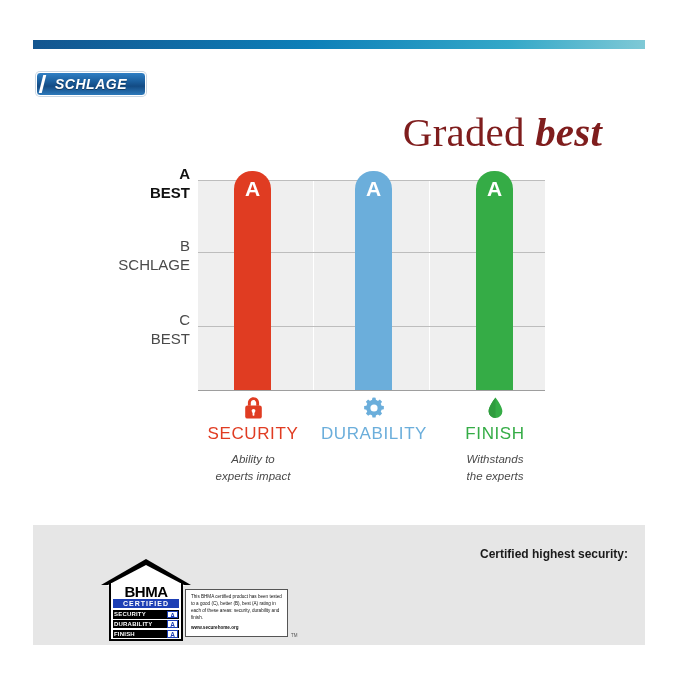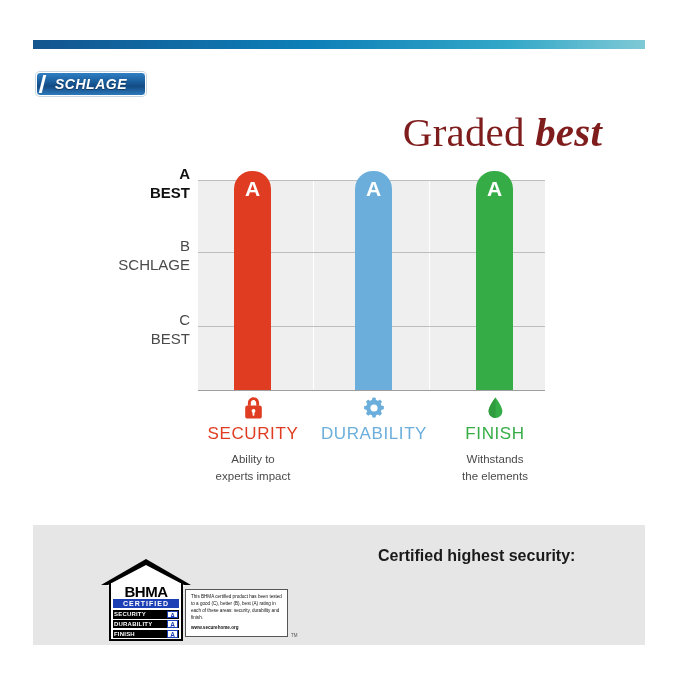--- a/index.html
+++ b/index.html
@@ -82,33 +82,33 @@
     font-family:"Liberation Sans", sans-serif;
   }
 
   
   .cat{position:absolute;width:150px;text-align:center;top:394px;}
   .cat .icon{height:26px;display:flex;align-items:flex-end;justify-content:center;}
   .cat .cname{
     font-size:17px;letter-spacing:0.6px;margin-top:4px;
   }
   .cat .cdesc{
-    font-size:11.5px;color:#4a4a4a;line-height:1.45;margin-top:7px;
+    font-size:11.5px;color:#4a4a4a;line-height:1.45;margin-top:7px;font-style:italic;
   }
 
   
   .panel{
     position:absolute;left:33px;top:525px;width:612px;height:120px;
     background:#e6e6e6;
   }
   .panel-right{
     position:absolute;left:345px;top:22px;width:250px;
   }
   .panel-right .ptitle{
-    font-size:16px;font-weight:bold;color:#1a1a1a;margin-bottom:9px;
+    font-size:12px;font-weight:bold;color:#1a1a1a;margin-bottom:9px;text-align:right;
   }
   .panel-right .pbody{
     font-size:13px;color:#2b2b2b;line-height:1.55;
   }
 
   
   .bhma{position:absolute;left:68px;top:34px;width:195px;height:88px;}
   .bhma-house{position:absolute;left:0;top:0;width:90px;height:84px;}
   .roof{
     position:absolute;left:0;top:0;width:0;height:0;
@@ -239,21 +239,21 @@
     <div class="cat" style="left:420px">
       <div class="icon">
         <svg width="17" height="24" viewBox="0 0 17 24" aria-hidden="true">
           <path d="M8.5 1.5C8.5 1.5 1.6 10.3 1.6 15.2a6.9 6.9 0 1013.8 0C15.4 10.3 8.5 1.5 8.5 1.5z" fill="#35AC46"></path>
           <path d="M8.5 1.5C8.5 1.5 1.6 10.3 1.6 15.2a6.9 6.9 0 006.9 6.9z" fill="#2f9c3e"></path>
         </svg>
       </div>
       <div class="cname" style="color:#35AC46">FINISH</div>
       <div class="cdesc">
         <span>Withstands</span><br>
-        <span>the elements</span>
+        <span>the experts</span>
       </div>
     </div>
   </div>
 
   <div class="panel">
 
     <div class="bhma">
       <div class="bhma-house">
         <div class="roof"></div>
         <div class="roof-in"></div>

